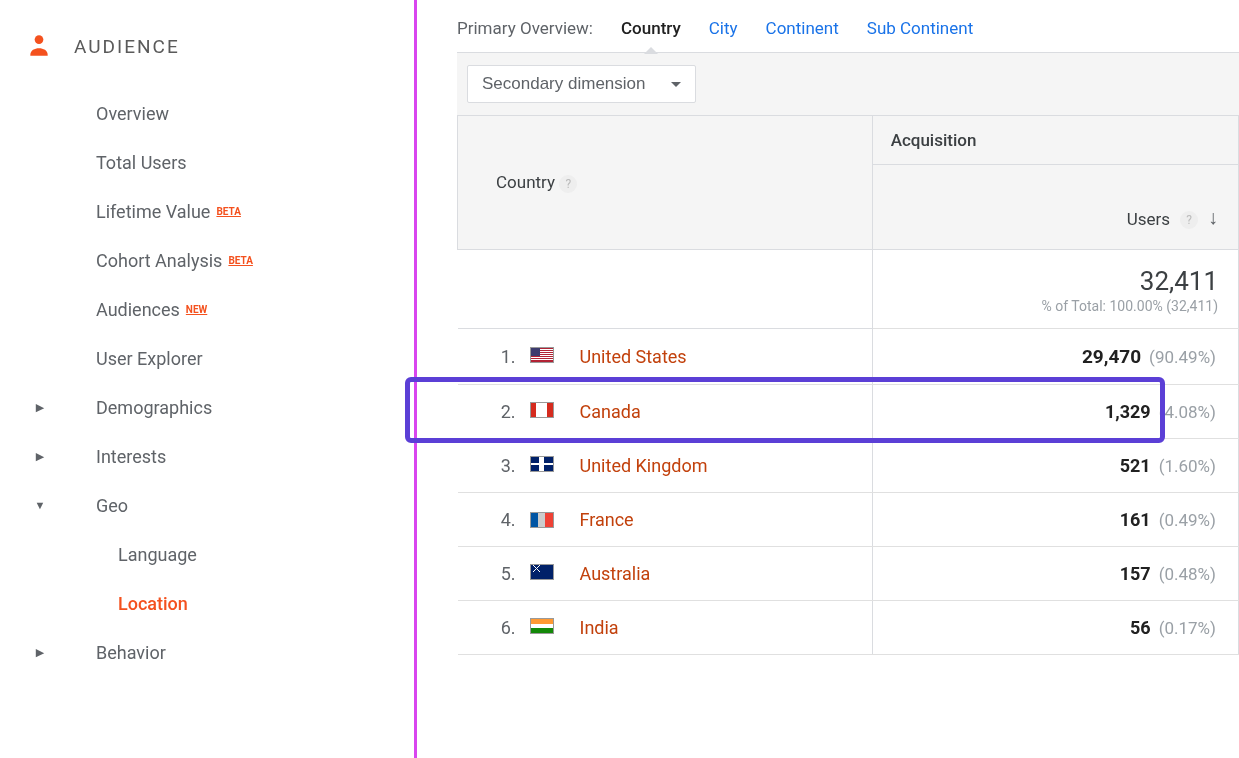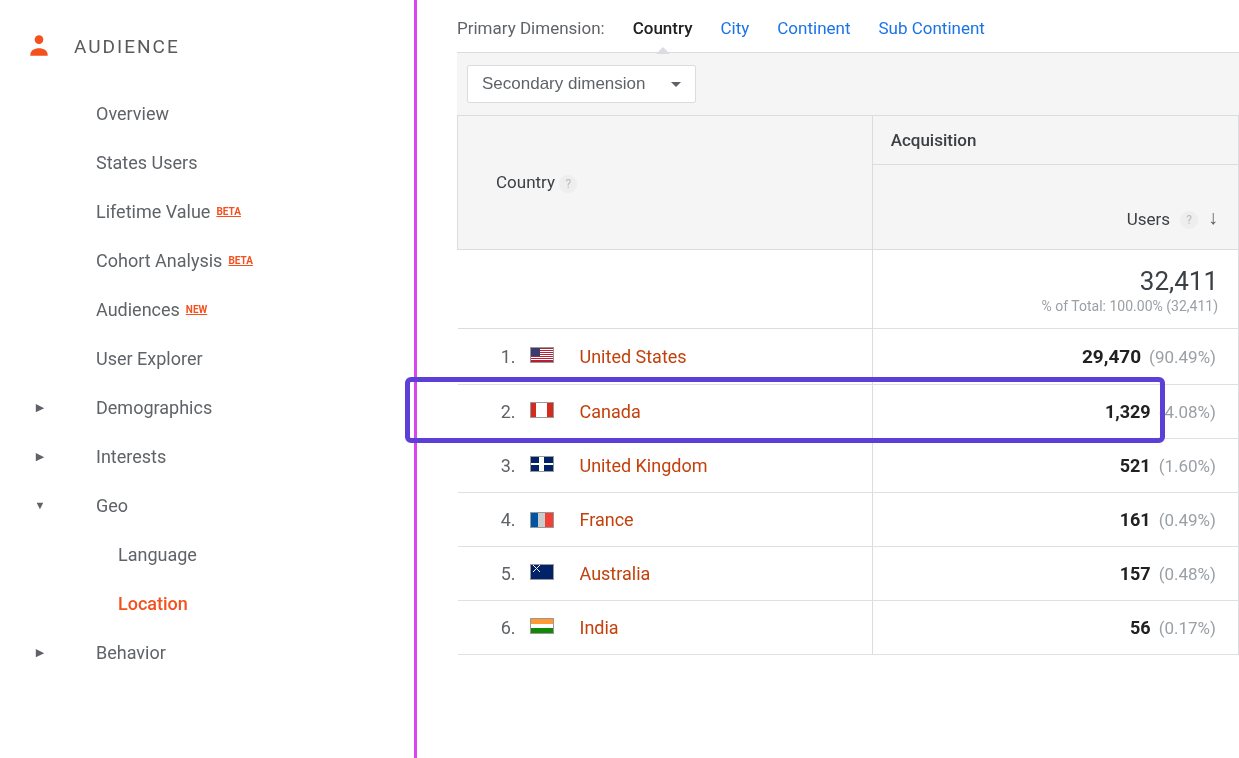--- a/index.html
+++ b/index.html
@@ -207,21 +207,21 @@
       </span>
       <span class="sidebar-title">AUDIENCE</span>
     </div>
     <nav id="nav">
         <div class="nav-item">
           <span class="spacer"></span>
           <span>Overview</span>
         </div>
         <div class="nav-item">
           <span class="spacer"></span>
-          <span>States Users</span>
+          <span>Total Users</span>
         </div>
         <div class="nav-item">
           <span class="spacer"></span>
           <span>Lifetime Value</span>
           <sup class="badge">BETA</sup>
         </div>
         <div class="nav-item">
           <span class="spacer"></span>
           <span>Cohort Analysis</span>
           <sup class="badge">BETA</sup>
@@ -261,21 +261,21 @@
         <div class="nav-item">
           <span class="arrow" style="font-size: 11px;">▶</span>
           <span style="width: 36px; display: inline-block;"></span>
           <span>Behavior</span>
         </div>
       </nav>
   </aside>
 
   <main class="main">
     <div class="dim-row">
-      <span class="dim-label">Primary Dimension:</span>
+      <span class="dim-label">Primary Overview:</span>
       <span class="dim-active">Country</span>
       <span class="dim-link">City</span>
       <span class="dim-link">Continent</span>
       <span class="dim-link">Sub Continent</span>
     </div>
 
     <div class="toolbar">
       <button class="secondary-btn">
         <span>Secondary dimension</span>
         <span class="caret"></span>

